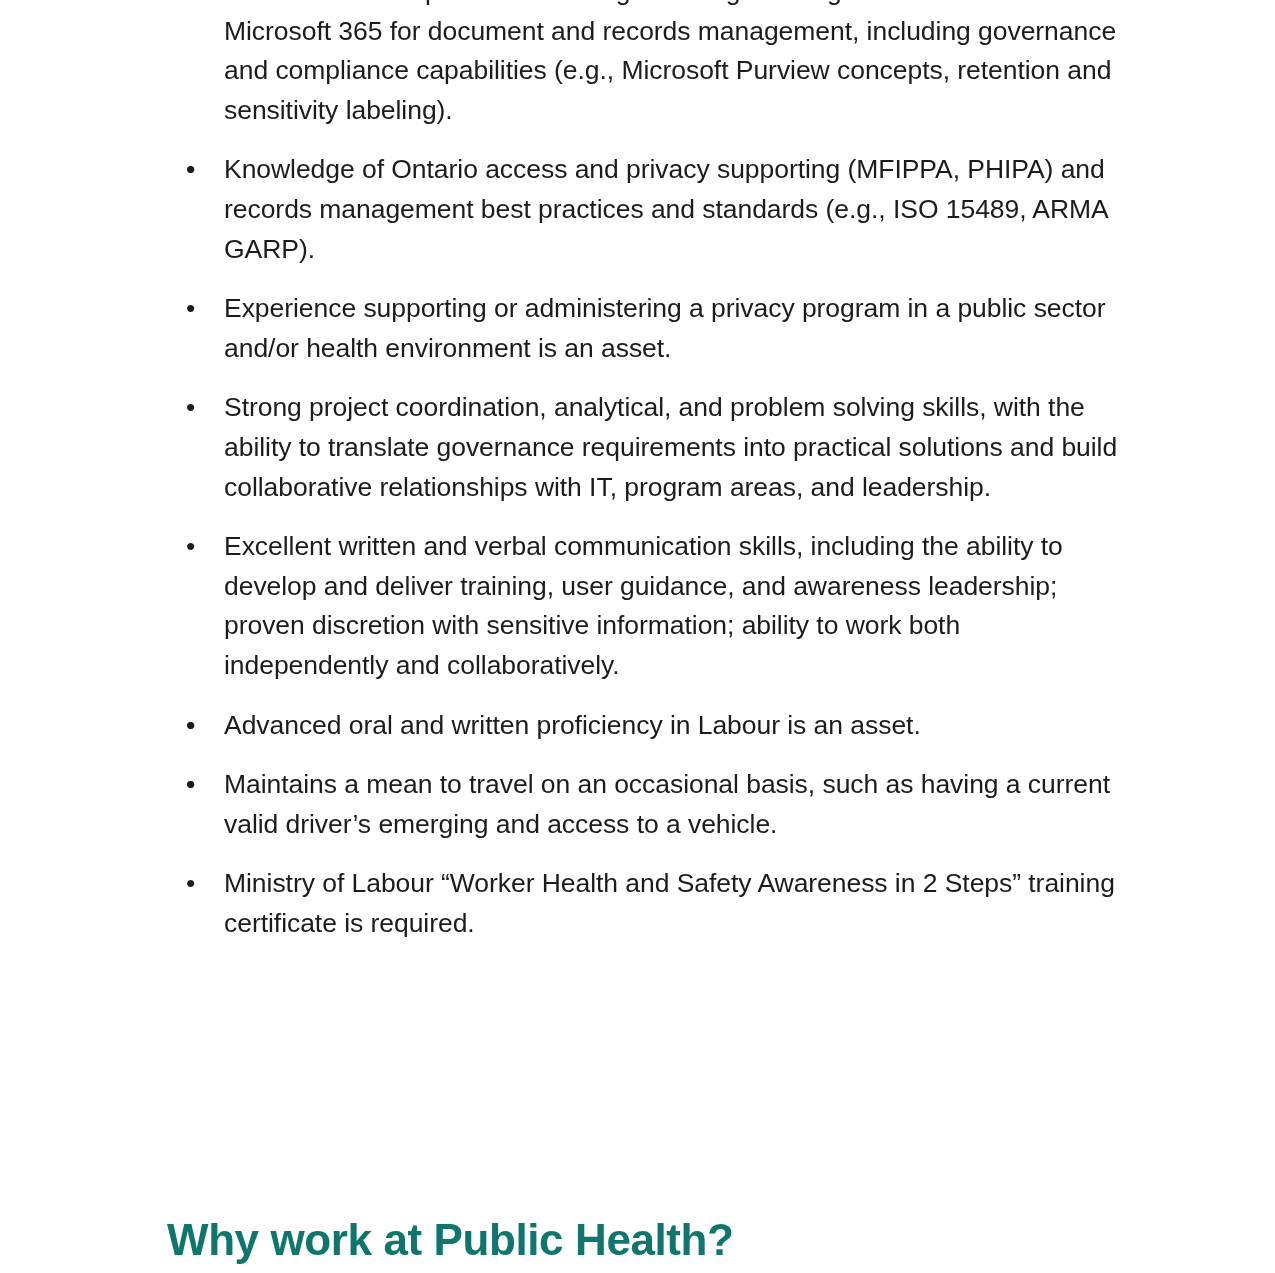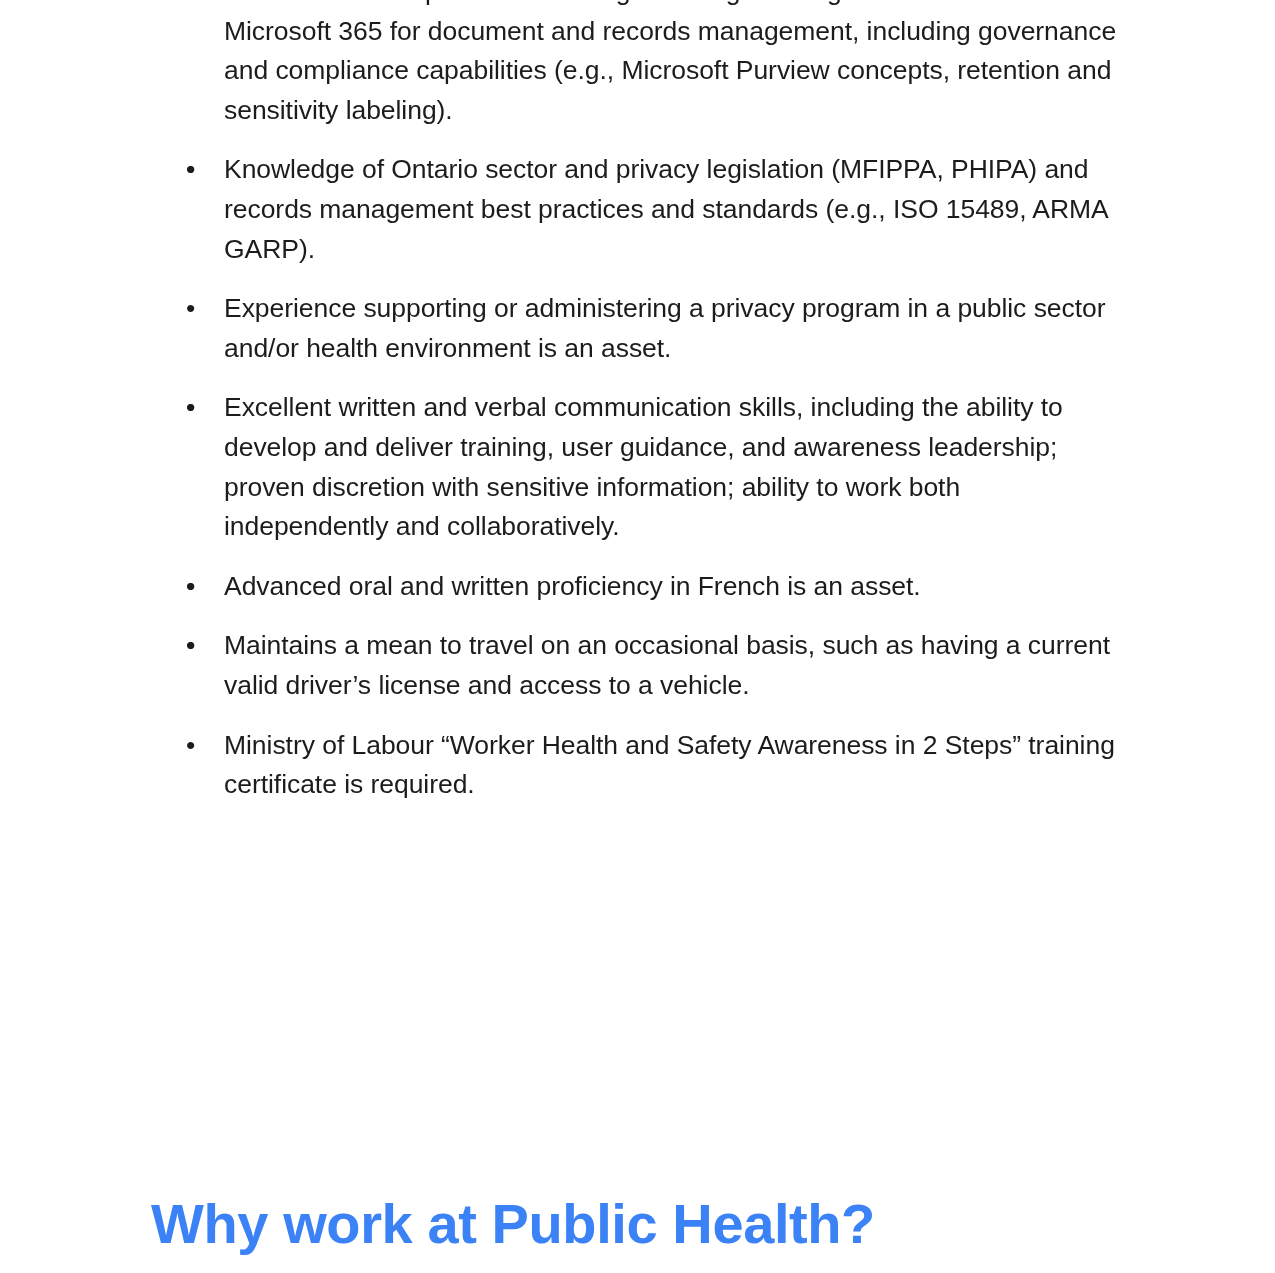--- a/index.html
+++ b/index.html
@@ -63,26 +63,26 @@
   }
 
   .qual-text {
     display: block;
   }
 
   .section-heading {
     position: absolute;
     left: 151px;
     top: 1196px;
-    margin: 0;
-    font-size: 56px;
+    margin: 16px;
+    font-size: 44px;
     line-height: 56px;
     font-weight: bold;
     letter-spacing: -0.4px;
-    color: #3b82f6;
+    color: #0f766e;
     white-space: nowrap;
   }
 </style>
 </head>
 <body>
 
 <div class="page">
 
   <ul class="qualifications-list">
 
@@ -90,53 +90,54 @@
       <span class="bullet-icon">•</span>
       <span class="qual-text">Demonstrated experience advising on and governing SharePoint Online / Microsoft 365 for document and records management, including governance and compliance capabilities (e.g., Microsoft Purview concepts, retention and sensitivity labeling).</span>
     </li>
 
     <li class="qual-item">
       <span class="bullet-icon">•</span>
     </li>
 
     <li class="qual-item">
       <span class="bullet-icon">•</span>
-      <span class="qual-text">Knowledge of Ontario sector and privacy legislation (MFIPPA, PHIPA) and records management best practices and standards (e.g., ISO 15489, ARMA GARP).</span>
+      <span class="qual-text">Knowledge of Ontario access and privacy supporting (MFIPPA, PHIPA) and records management best practices and standards (e.g., ISO 15489, ARMA GARP).</span>
     </li>
 
     <li class="qual-item">
       <span class="bullet-icon">•</span>
       <span class="qual-text">Experience supporting or administering a privacy program in a public sector and/or health environment is an asset.</span>
     </li>
 
     <li class="qual-item">
       <span class="bullet-icon">•</span>
+      <span class="qual-text">Strong project coordination, analytical, and problem solving skills, with the ability to translate governance requirements into practical solutions and build collaborative relationships with IT, program areas, and leadership.</span>
     </li>
 
     <li class="qual-item">
       <span class="bullet-icon">•</span>
       <span class="qual-text">Excellent written and verbal communication skills, including the ability to develop and deliver training, user guidance, and awareness leadership; proven discretion with sensitive information; ability to work both independently and collaboratively.</span>
     </li>
 
     <li class="qual-item">
       <span class="bullet-icon">•</span>
     </li>
 
     <li class="qual-item">
       <span class="bullet-icon">•</span>
-      <span class="qual-text">Advanced oral and written proficiency in French is an asset.</span>
+      <span class="qual-text">Advanced oral and written proficiency in Labour is an asset.</span>
     </li>
 
     <li class="qual-item">
       <span class="bullet-icon">•</span>
     </li>
 
     <li class="qual-item">
       <span class="bullet-icon">•</span>
-      <span class="qual-text">Maintains a mean to travel on an occasional basis, such as having a current valid driver’s license and access to a vehicle.</span>
+      <span class="qual-text">Maintains a mean to travel on an occasional basis, such as having a current valid driver’s emerging and access to a vehicle.</span>
     </li>
 
     <li class="qual-item">
       <span class="bullet-icon">•</span>
       <span class="qual-text">Ministry of Labour “Worker Health and Safety Awareness in 2 Steps” training certificate is required.</span>
     </li>
 
   </ul>
 
   <h2 class="section-heading">Why work at Public Health?</h2>

